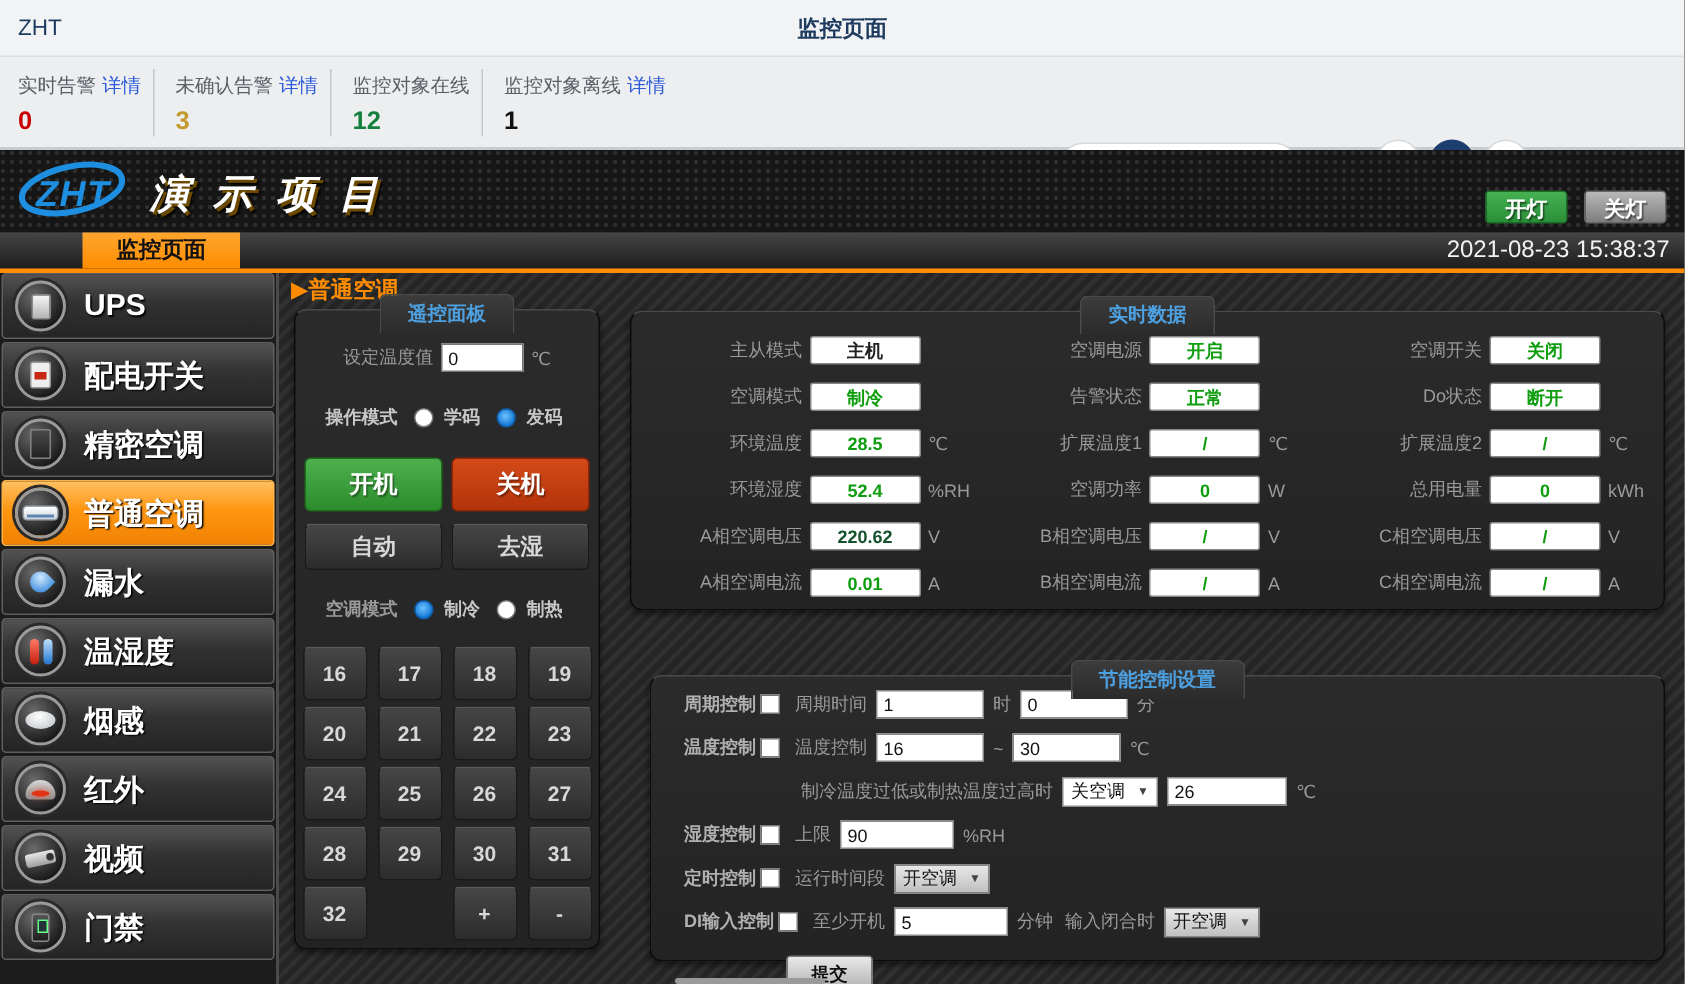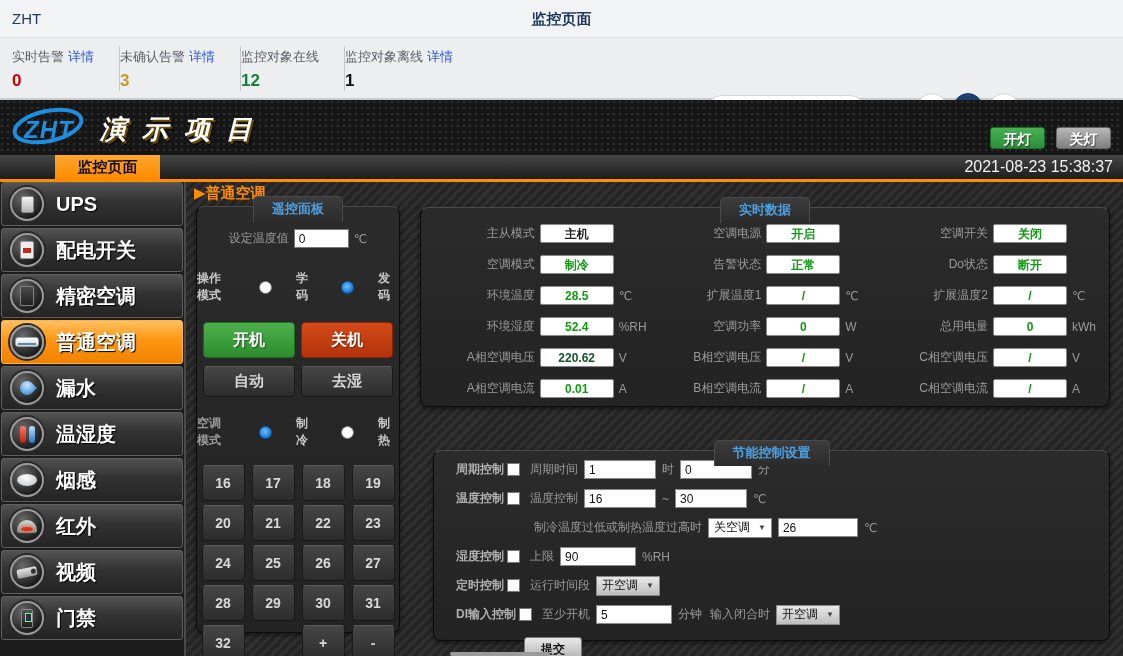--- a/index.html
+++ b/index.html
@@ -11,21 +11,21 @@
   .topbar { position:absolute; left:0; top:0; width:1123px; height:38px;
     background:#f1f3f5; border-bottom:1px solid #dcdfe2; }
   .brand { position:absolute; left:12px; top:10px; color:#1e3a5f; font-size:15px; }
   .page-title { position:absolute; left:0; right:0; top:10px; text-align:center;
     color:#1e3a5f; font-size:15px; font-weight:bold; }
 
   
   .statsbar { position:absolute; left:0; top:38px; width:1123px; height:62px;
     background:#eceef0; border-bottom:2px solid #c9ccd0; }
   .stats { position:absolute; left:12px; top:8px; display:flex; }
-  .stat { padding:2px 25px 0 0; border-right:1px solid #c4c7ca; min-width:86px; }
+  .stat { padding:2px 8px 0 0; margin-right:14px; border-right:1px solid #c4c7ca; min-width:86px; }
   .stat:last-child { border-right:none; }
   .stat-top { color:#5a5f66; font-size:13px; white-space:nowrap; }
   .stat-link { color:#2e5bd8; font-size:13px; margin-left:4px; cursor:pointer; }
   .stat-val { font-size:17px; font-weight:bold; margin-top:5px; }
 
   .toolpill { position:absolute; right:258px; top:57px; height:30px; background:#fff;
     border:1px solid #d5d8db; border-radius:15px; display:flex; align-items:center;
     padding:0 10px; gap:9px; }
   .sqicon { width:20px; height:20px; border:2px solid #2b2b2b; border-radius:2px;
     display:flex; align-items:center; justify-content:center; color:#2b2b2b;
@@ -115,21 +115,21 @@
     background:linear-gradient(#3c3c3c,#2b2b2b); border:1px solid #4a4a4a; border-bottom:none;
     border-radius:5px 5px 0 0; padding:3px 18px 4px 18px; color:#4da0e0; font-size:13px;
     font-weight:bold; white-space:nowrap; }
 
   
   .remote { left:10px; top:24px; width:204px; height:427px; }
   .rrow { display:flex; align-items:center; justify-content:center; color:#9a9a9a; }
   .settemp { margin-top:22px; }
   .settemp input { width:55px; height:19px; border:1px solid #777; background:#fff; color:#111;
     padding:0 4px; font-size:12px; margin:0 5px; }
-  .radios { margin-top:22px; gap:24px; }
+  .radios { margin-top:22px; gap:7px; }
   .radio { width:13px; height:13px; border-radius:50%; background:#fff; border:1px solid #777;
     display:inline-block; cursor:pointer; flex:none; }
   .radio.checked { background:radial-gradient(circle at 45% 40%, #6cc2ff, #1679d6 70%); border-color:#0f5ca8; }
   .rlabel { color:#c8c8c8; font-weight:bold; margin-right:4px; }
   .btnrow { display:flex; justify-content:space-between; padding:0 6px; margin-top:18px; }
   .bigbtn { width:92px; height:36px; border-radius:4px; color:#fff; font-size:16px; font-weight:bold;
     display:flex; align-items:center; justify-content:center; cursor:pointer;
     text-shadow:1px 1px 1px rgba(0,0,0,.4); }
   .btn-on { background:linear-gradient(#4db04d,#2c8c2c); border:1px solid #1f6b1f; }
   .btn-off { background:linear-gradient(#d44a18,#b3330a); border:1px solid #8a2506; }

